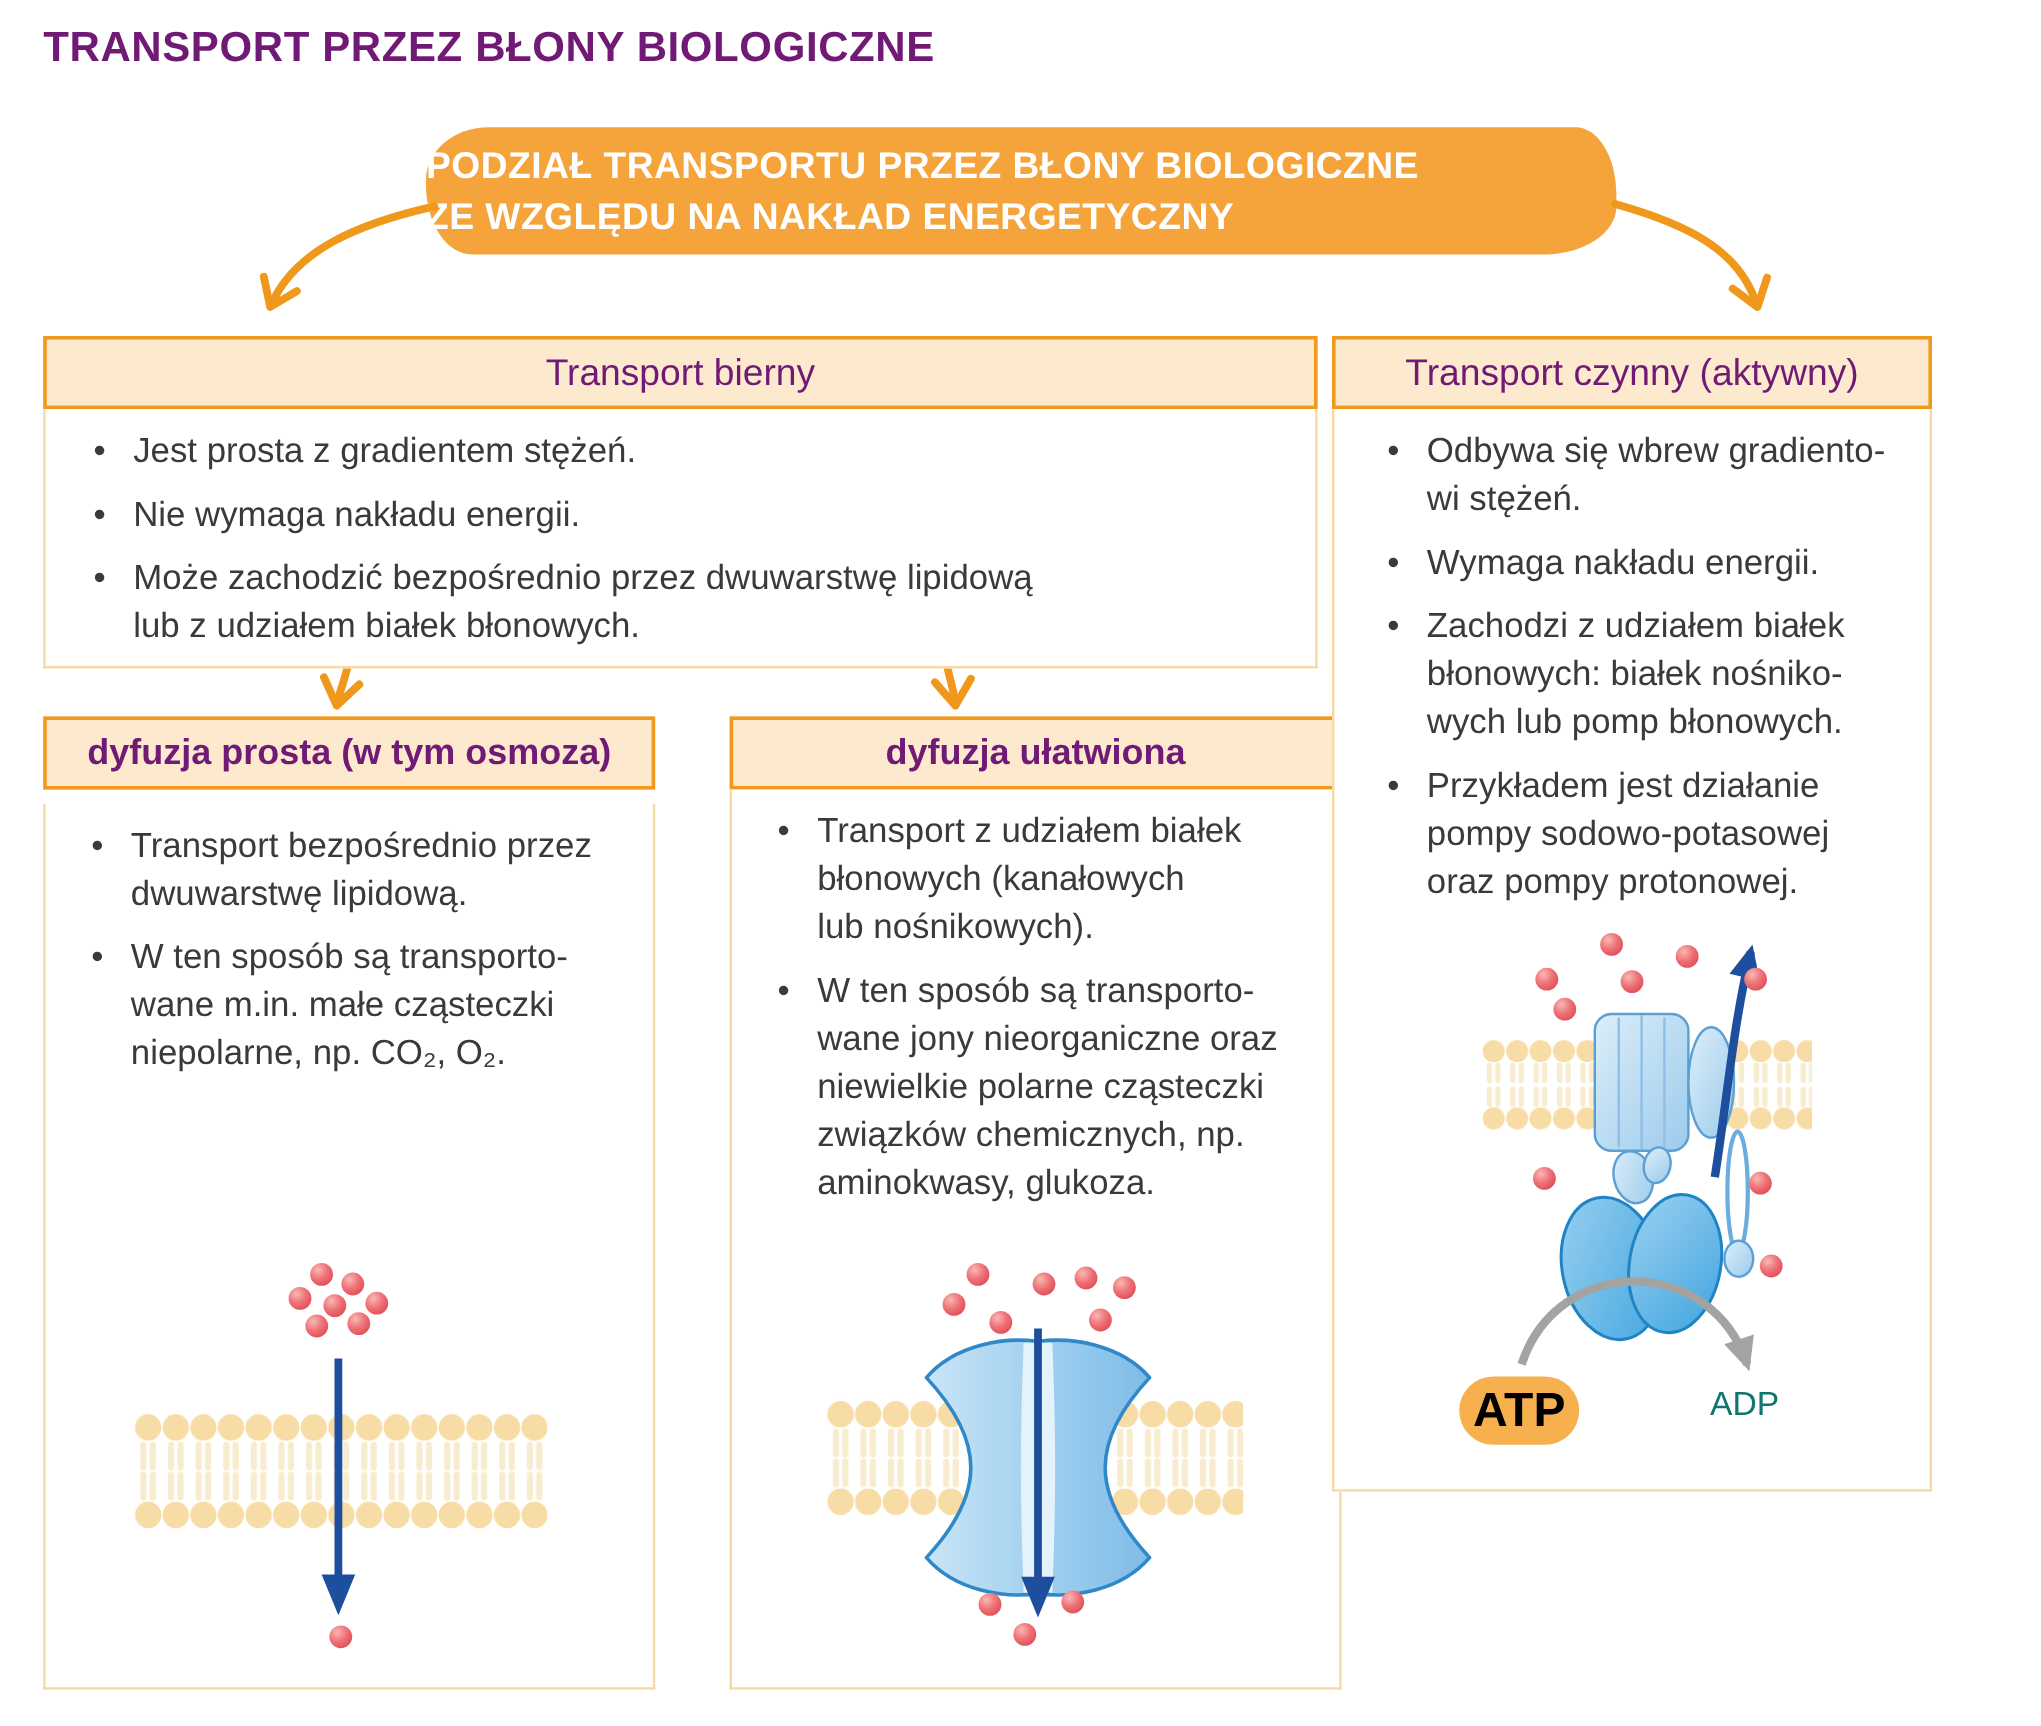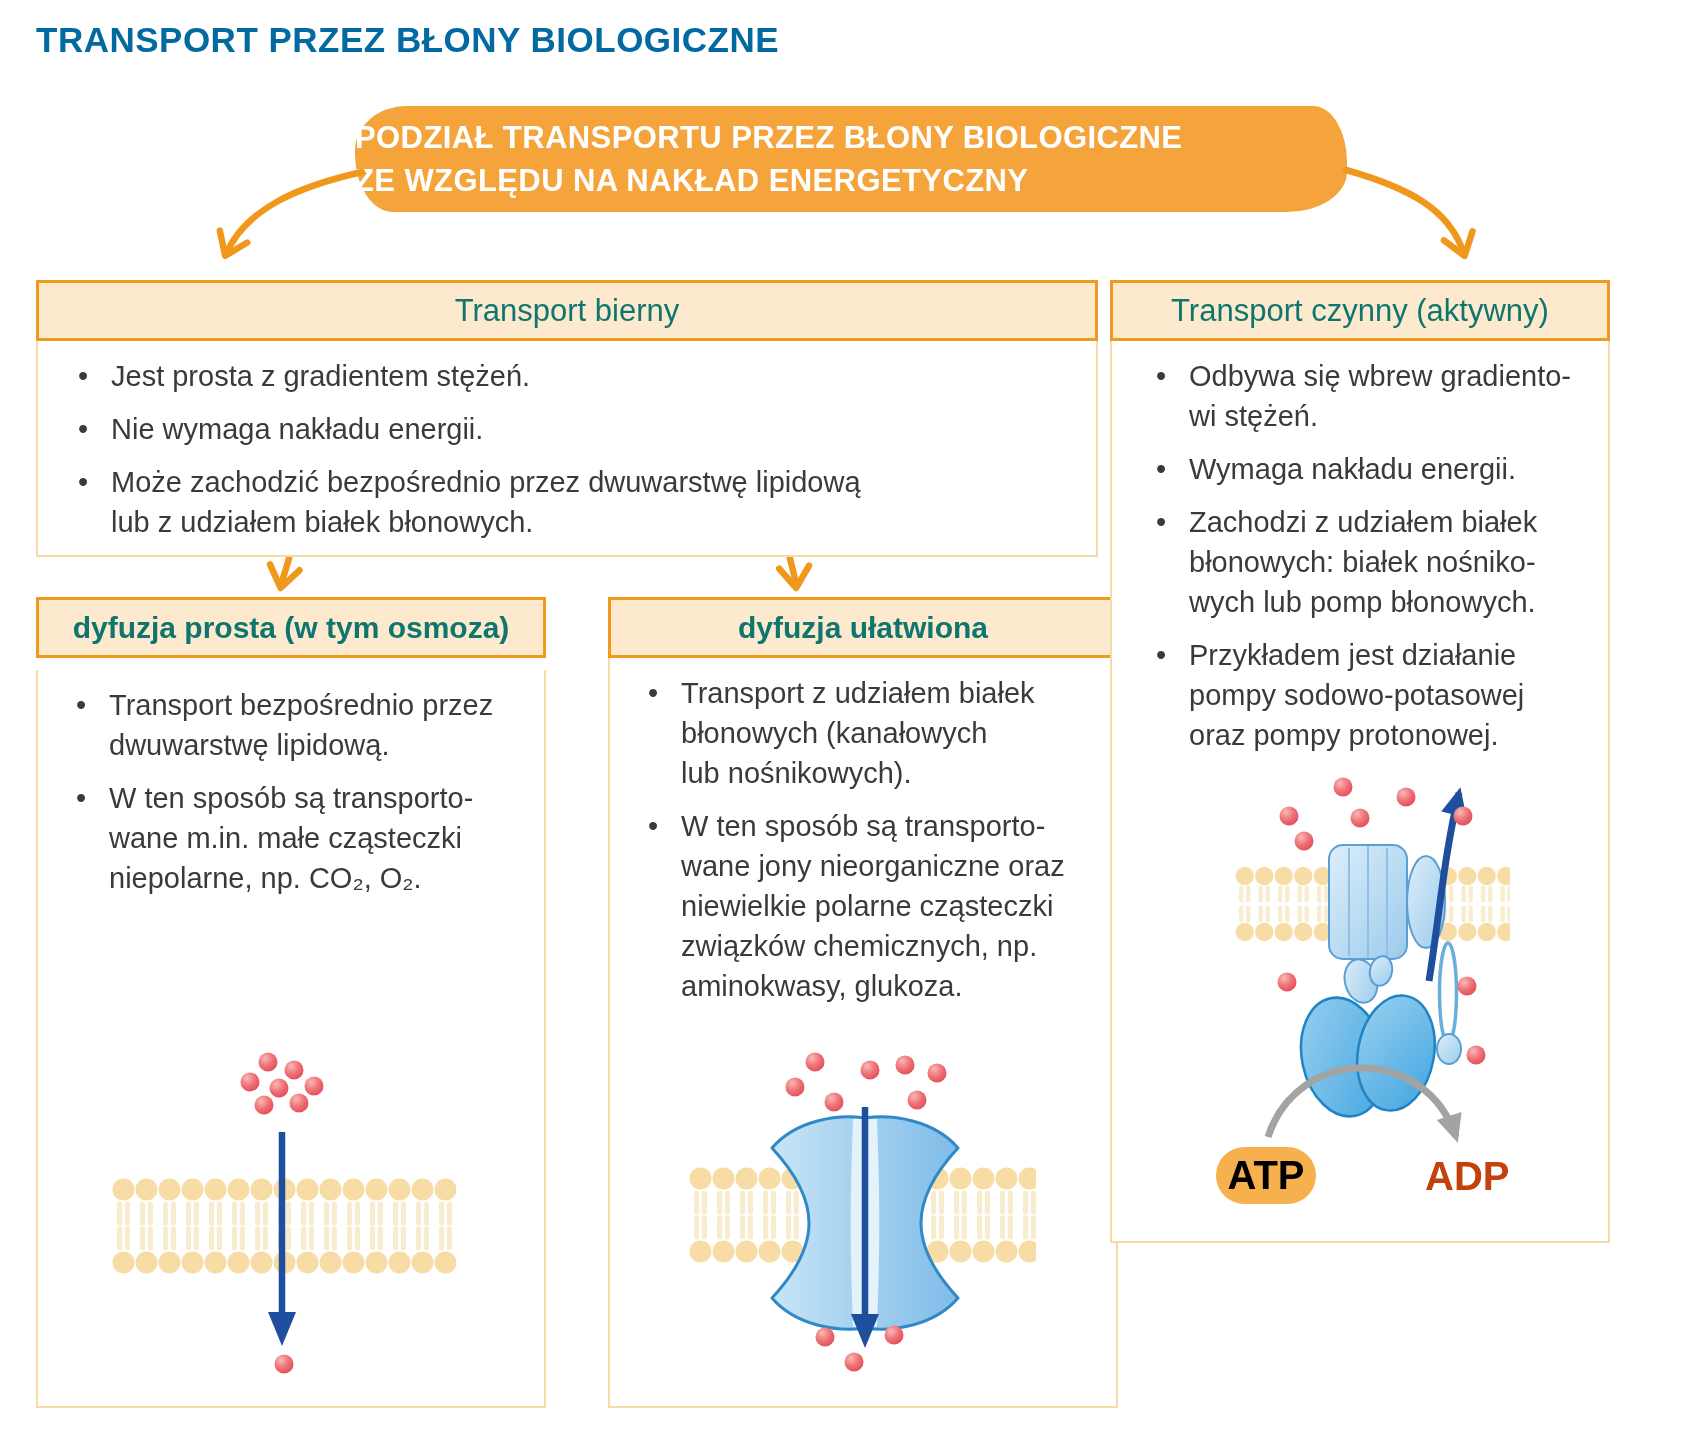--- a/index.html
+++ b/index.html
@@ -1,41 +1,41 @@
 <!DOCTYPE html>
 <html><head>
 <meta charset="utf-8">
 <style>
   html,body { margin:0; padding:0; background:#fff; }
   .canvas { position:relative; width:1701px; height:1438px; background:#fff;
             font-family:"Liberation Sans","DejaVu Sans",sans-serif; overflow:hidden; }
   .page-title { position:absolute; left:36px; top:20px; font-size:35px; font-weight:bold;
-                color:#0369a1; letter-spacing:.5px;text-align:center; }
+                color:#701a75; letter-spacing:.5px;text-align:center; }
   .banner { position:absolute; left:355px; top:106px; width:992px; height:106px;
             background:#F4A43B; border-radius:52px 34px 60px 38px / 44px 56px 40px 58px;
             color:#fff; font-weight:bold; font-size:31px; line-height:43px; letter-spacing:.4px;
             display:flex; flex-direction:column; align-items:flex-start; justify-content:center;
             text-align:center; }
   .connectors { position:absolute; left:0; top:0; pointer-events:none; }
   .box { position:absolute; display:flex; flex-direction:column; box-sizing:border-box; }
   .box-header { border:3px solid #EF9A1E; background:#FCE9CE; height:61px; flex:none;
                 display:flex; align-items:center; justify-content:center;
-                font-size:31px; color:#0f766e; box-sizing:border-box; }
+                font-size:31px; color:#701a75; box-sizing:border-box; }
   .box-header.bold { font-weight:bold; font-size:30px; }
   .box-body { border:2px solid #F7D9A6; border-top:none; background:#fff; flex:1;
               box-sizing:border-box; position:relative; }
   .bullets { position:relative; z-index:2; padding:15px 18px 0 40px; }
   .bullet { display:flex; margin-bottom:13px; font-size:29px; line-height:40px; color:#3A3A3A; }
   .bullet .dot { width:33px; flex:none; }
   .bullet .txt { white-space:pre-line; }
   .illu { position:absolute; left:0; top:0; z-index:1; }
   .atp-pill { position:absolute; width:100px; height:57px; background:#F6B04E; border-radius:29px;
               display:flex; align-items:center; justify-content:center;
               font-size:40px; font-weight:bold; color:#000000; z-index:3; }
-  .adp-label { position:absolute; font-size:40px; font-weight:bold; color:#c2410c; z-index:3; }
+  .adp-label { position:absolute; font-size:28px; font-weight:normal; color:#0f766e; z-index:3; }
 </style>
 </head>
 <body>
 
 <div class="canvas">
 
   <div class="page-title">TRANSPORT PRZEZ BŁONY BIOLOGICZNE</div>
 
   <div class="banner">
     <span>PODZIAŁ TRANSPORTU PRZEZ BŁONY BIOLOGICZNE</span>

